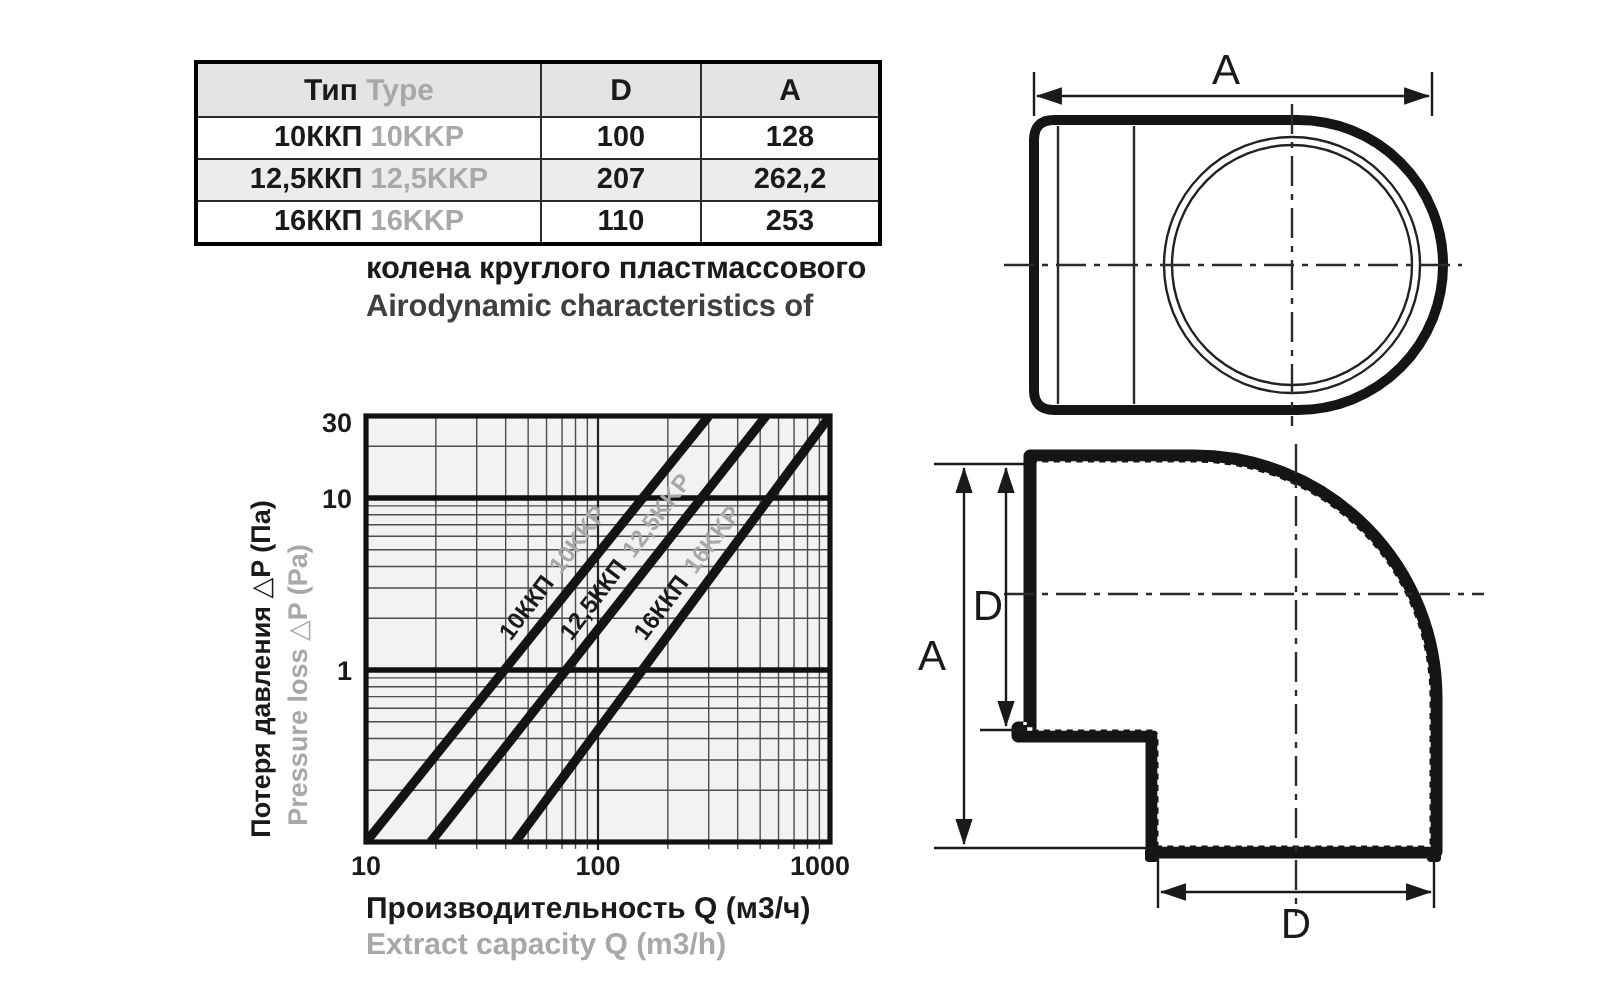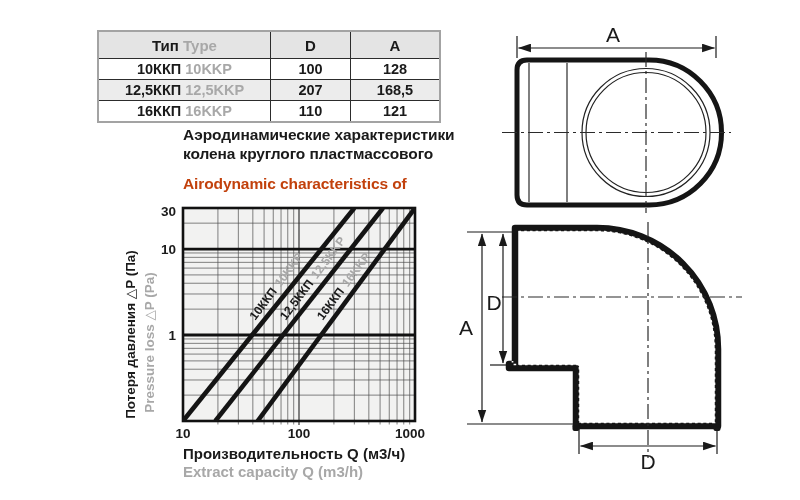--- a/index.html
+++ b/index.html
@@ -3,34 +3,34 @@
 <meta charset="utf-8">
 <style>
   html,body{margin:0;padding:0;}
   body{
     width:800px;height:500px;position:relative;background:#ffffff;
     font-family:"Liberation Sans","DejaVu Sans",sans-serif;color:#1a1a1a;overflow:hidden;
   }
   
   table.spec{
     position:absolute;left:97px;top:30px;border-collapse:collapse;table-layout:fixed;
-    border:2px solid #a3a3a3;
+    border:2px solid #000000;
   }
   table.spec td,table.spec th{
     border:1.6px solid #2c2c2c;text-align:center;vertical-align:middle;
     font-size:14.5px;font-weight:600;padding:0;white-space:nowrap;
   }
   table.spec th{height:26px;background:#e4e4e4;font-size:15px;}
   table.spec td{height:20px;background:#ffffff;}
   table.spec tr.band td{background:#ececec;}
   .c-type{width:171px}.c-d{width:79px}.c-a{width:88px}
   .muted{color:#a8a8a8;}
   
   .sec-title{position:absolute;left:183px;top:126px;font-size:15.5px;font-weight:600;line-height:18.5px;letter-spacing:-0.1px;}
-  .sec-title .en{color:#c2410c;margin-top:12px;}
+  .sec-title .en{color:#404040;}
   svg{position:absolute;overflow:visible;}
   svg text{font-family:"Liberation Sans","DejaVu Sans",sans-serif;}
   .dimtxt{font-size:21px;font-weight:500;fill:#1a1a1a;}
 </style>
 </head>
 <body>
 
 <table class="spec">
   <tbody>
       <tr>
@@ -48,35 +48,34 @@
     </td>
     <td>100</td>
     <td>128</td>
   </tr>
   <tr class="band">
     <td>
       <span>12,5ККП</span>
       <span class="muted">12,5KKP</span>
     </td>
     <td>207</td>
-    <td>168,5</td>
+    <td>262,2</td>
   </tr>
   <tr>
     <td>
       <span>16ККП</span>
       <span class="muted">16KKP</span>
     </td>
     <td>110</td>
-    <td>121</td>
+    <td>253</td>
   </tr>
 </tbody>
   </table>
 
 <div class="sec-title">
-  <div>Аэродинамические характеристики</div>
   <div>колена круглого пластмассового</div>
   <div class="en">Airodynamic characteristics of</div>
 </div>
 
 <svg id="chart" style="left:115px;top:190px;" width="340" height="310" viewBox="0 0 340 310">
     <rect x="68" y="18" width="232" height="213" fill="#f2f2f1"></rect>
     <g stroke="#4d4d4d" stroke-width="0.7">
       <line x1="102.91947949702183" y1="18" x2="102.91947949702183" y2="231"></line>
       <line x1="102.91947949702183" y1="231" x2="102.91947949702183" y2="234.5"></line>
       <line x1="123.34606554748083" y1="18" x2="123.34606554748083" y2="231"></line>

